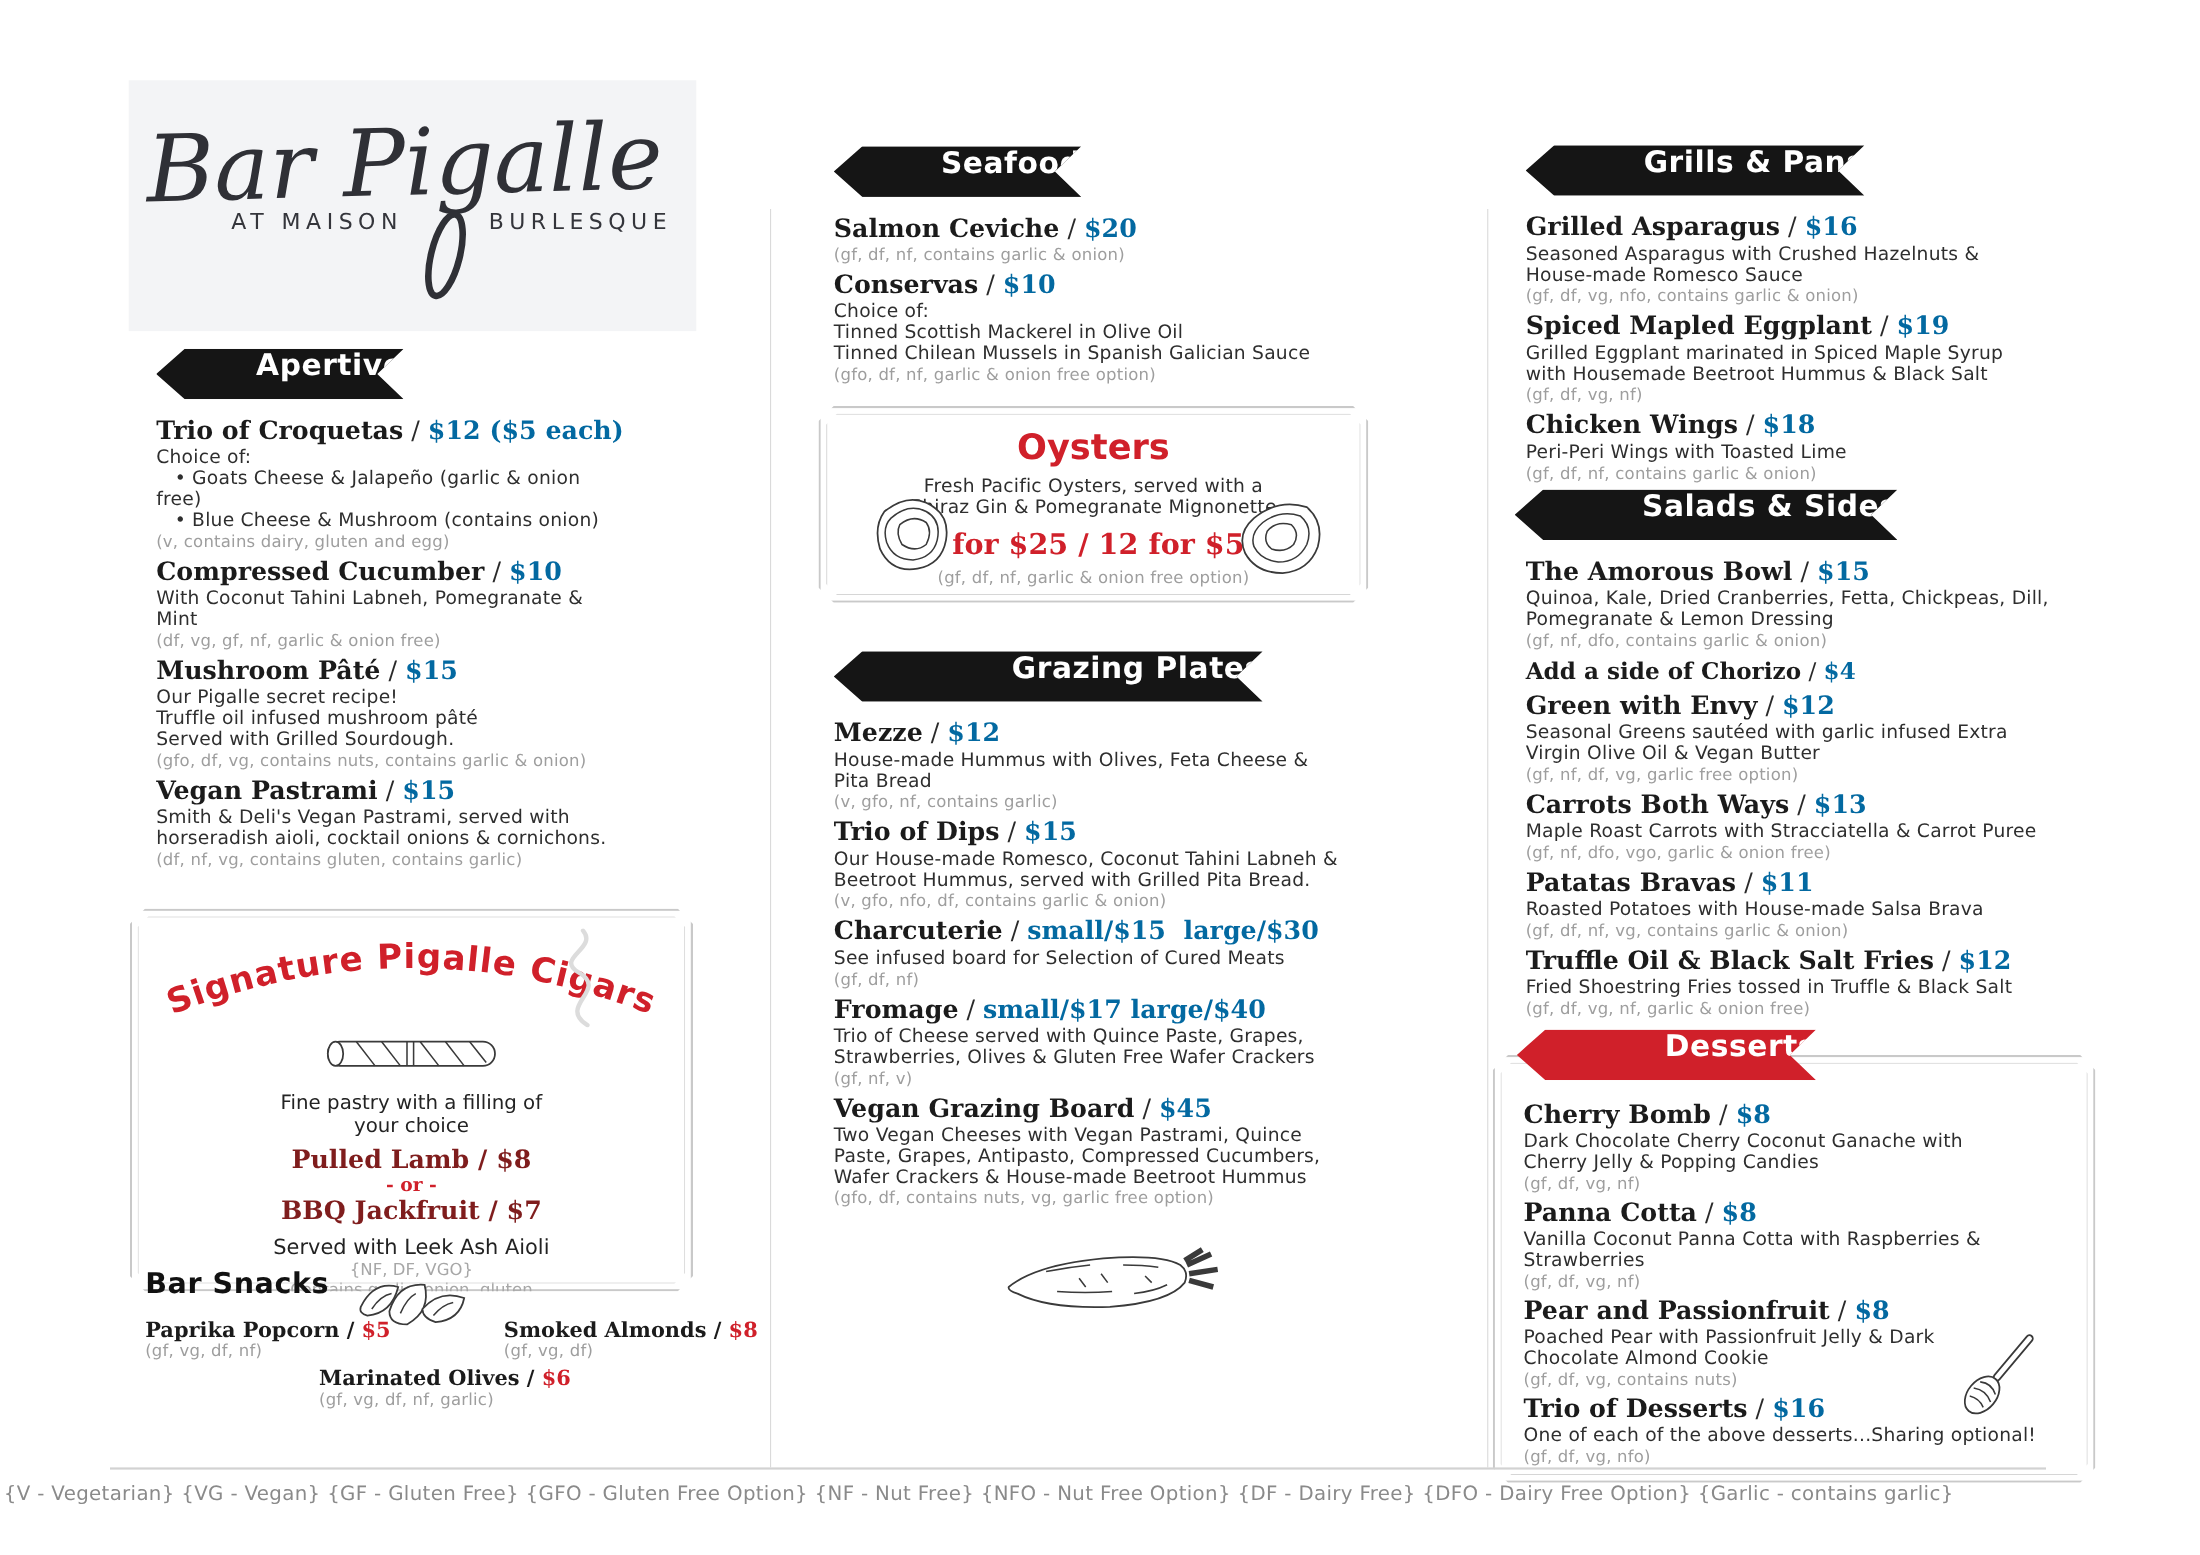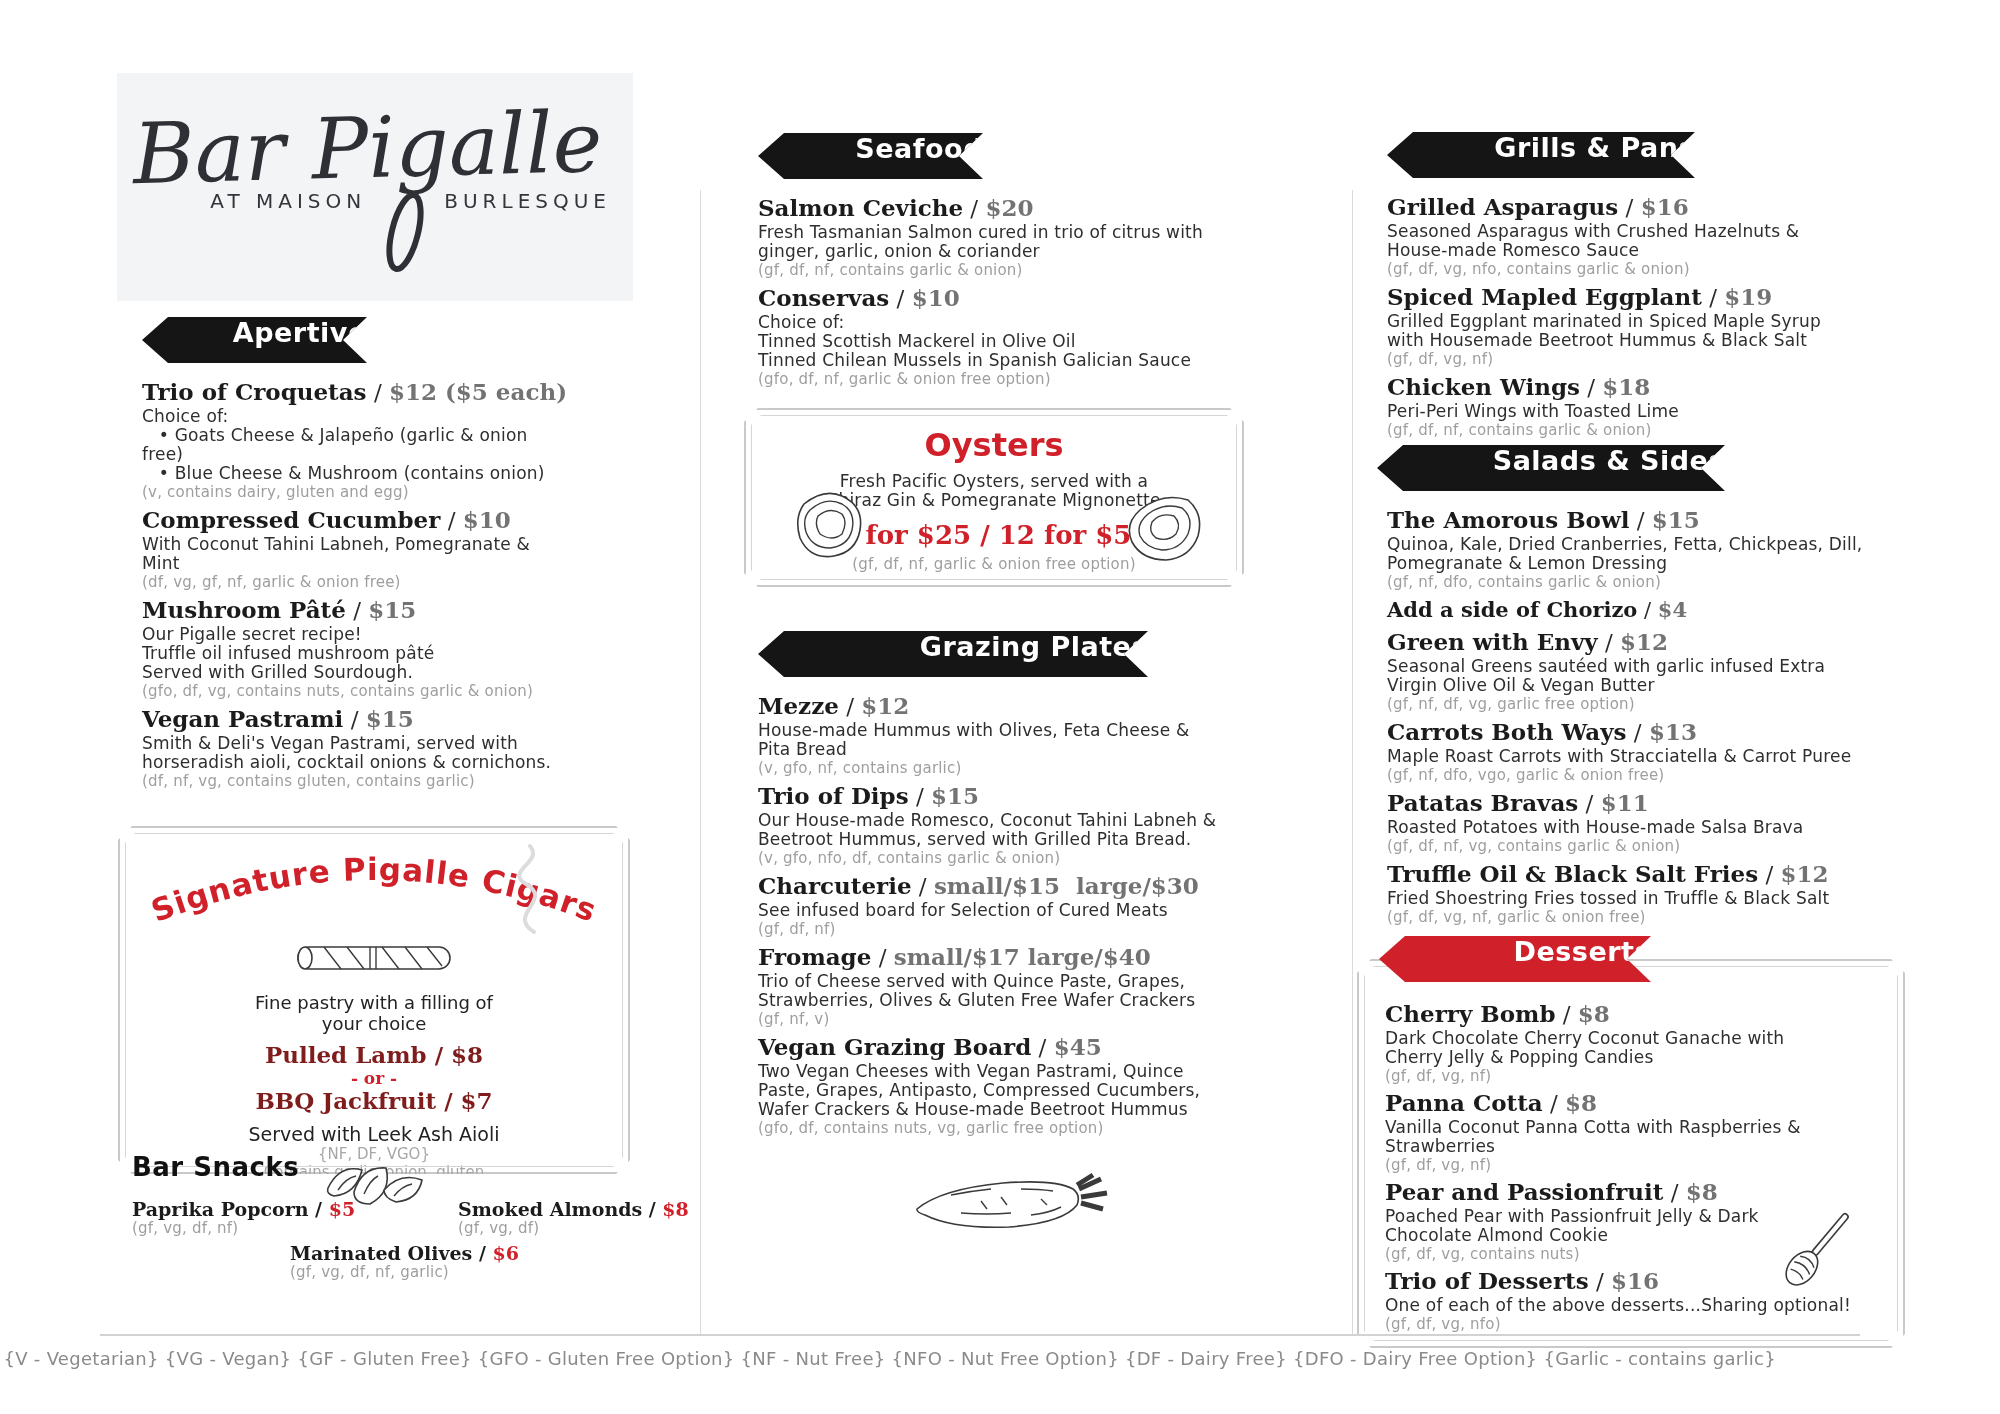--- a/index.html
+++ b/index.html
@@ -29,21 +29,21 @@
   .ribbon{background:#151515;color:#fff;height:46px;line-height:47px;text-align:right;
           font:bold 27px "DejaVu Sans",sans-serif;letter-spacing:.5px;padding-left:10px;
           clip-path:polygon(0 50%,26px 0,100% 0,calc(100% - 24px) 50%,100% 100%,26px 100%);
           margin-bottom:16px}
   .ribbon.red{background:#d0202a}
 
   
   .mi{margin-bottom:6px}
   .t{font:bold 23px/26px "DejaVu Serif",serif;margin:0 0 2px;color:#1b1b1b;white-space:pre}
   .t .sep{font-weight:normal;color:#2a2a2a}
-  .t .pr{color:#737373}
+  .t .pr{color:#0369a1}
   .t.small{font-size:21px}
   .desc{font:17px/19px "DejaVu Sans",sans-serif;color:#2e2e2e;margin:0;white-space:pre-wrap;letter-spacing:.2px}
   .note{font:15px/17px "DejaVu Sans",sans-serif;color:#9e9e9e;margin:1px 0 0;letter-spacing:.2px}
   .center{text-align:center}
 
   
   .fancy{border:2px solid #c9c9c9;position:relative;background:#fff;
          clip-path:polygon(14px 0,calc(100% - 14px) 0,100% 14px,100% calc(100% - 14px),
                    calc(100% - 14px) 100%,14px 100%,0 calc(100% - 14px),0 14px)}
   .fancy::after{content:"";position:absolute;inset:5px;border:1px solid #d6d6d6;pointer-events:none;
@@ -196,22 +196,20 @@
     </div>
   </div>
 
   <section class="col" id="col-mid">
     <div class="ribbon" style="width:215px">
       <span>Seafood</span>
     </div>
 
     <article class="mi">
       <h3 class="t"><span class="nm">Salmon Ceviche</span><span class="sep"> / </span><span class="pr">$20</span></h3>
-      <p class="desc">Fresh Tasmanian Salmon cured in trio of citrus with
-ginger, garlic, onion &amp; coriander</p>
       <p class="note">(gf, df, nf, contains garlic &amp; onion)</p>
     </article>
 
     <article class="mi">
       <h3 class="t"><span class="nm">Conservas</span><span class="sep"> / </span><span class="pr">$10</span></h3>
       <p class="desc">Choice of:
 Tinned Scottish Mackerel in Olive Oil
 Tinned Chilean Mussels in Spanish Galician Sauce</p>
       <p class="note">(gfo, df, nf, garlic &amp; onion free option)</p>
     </article>

